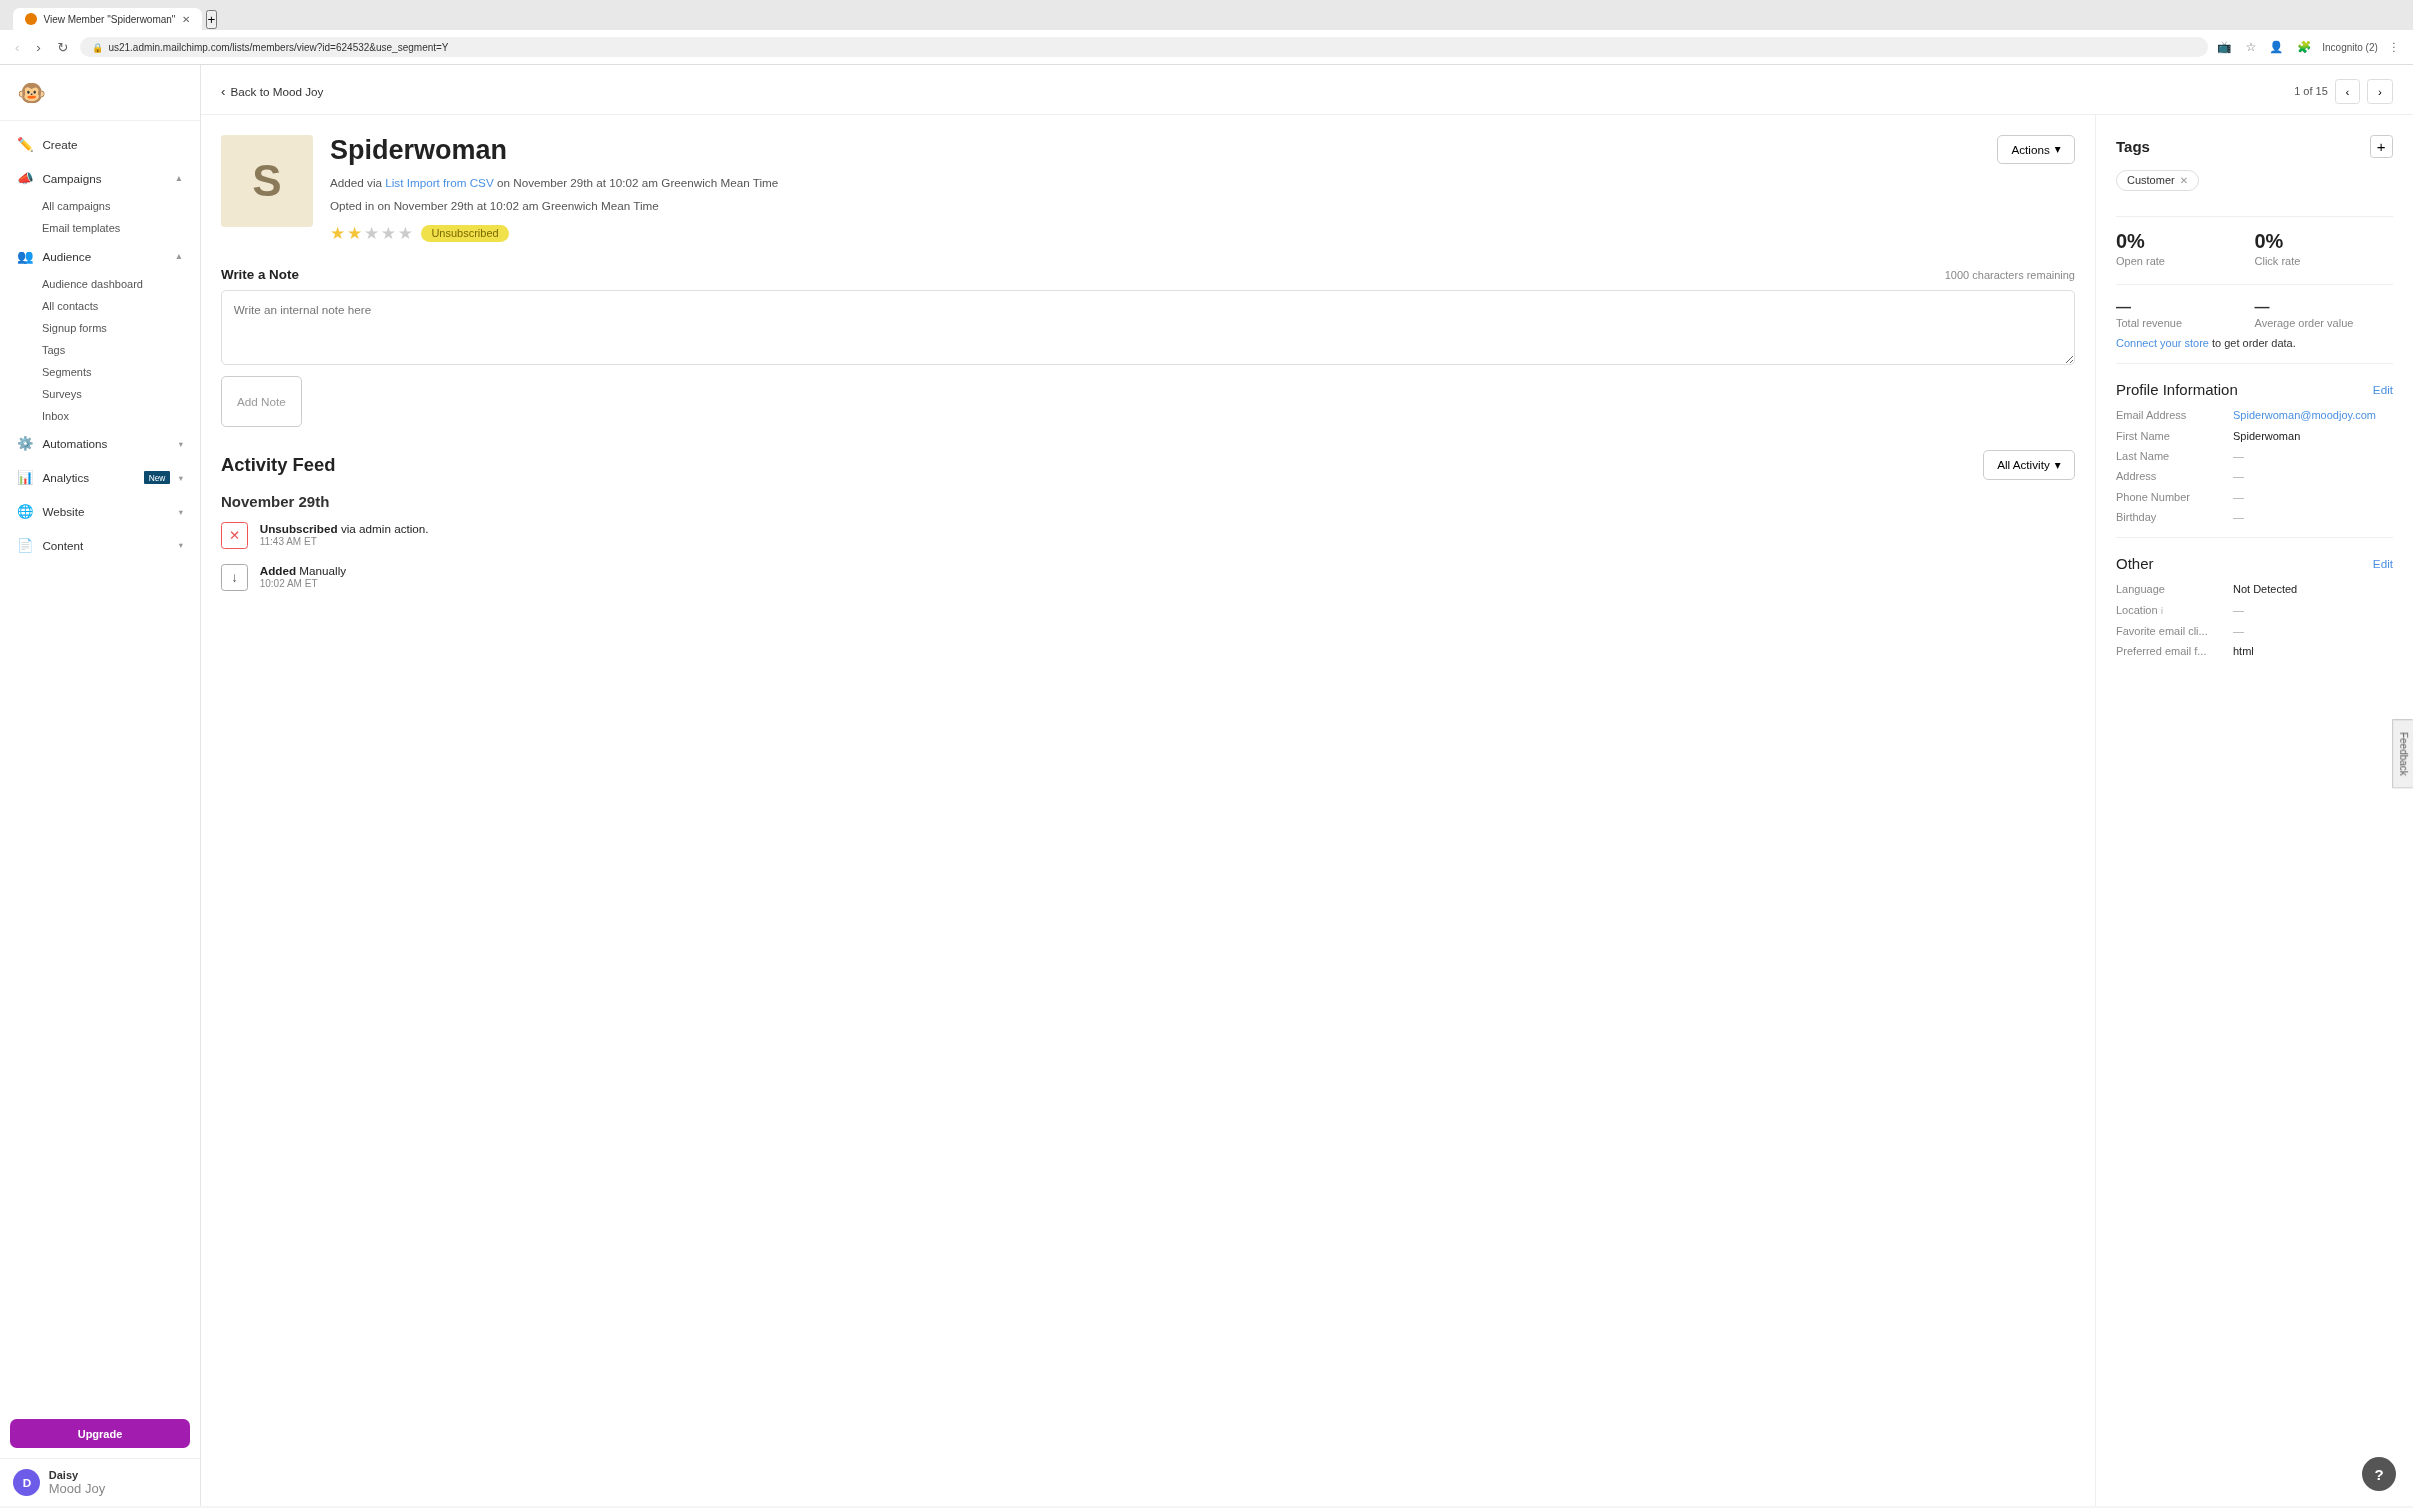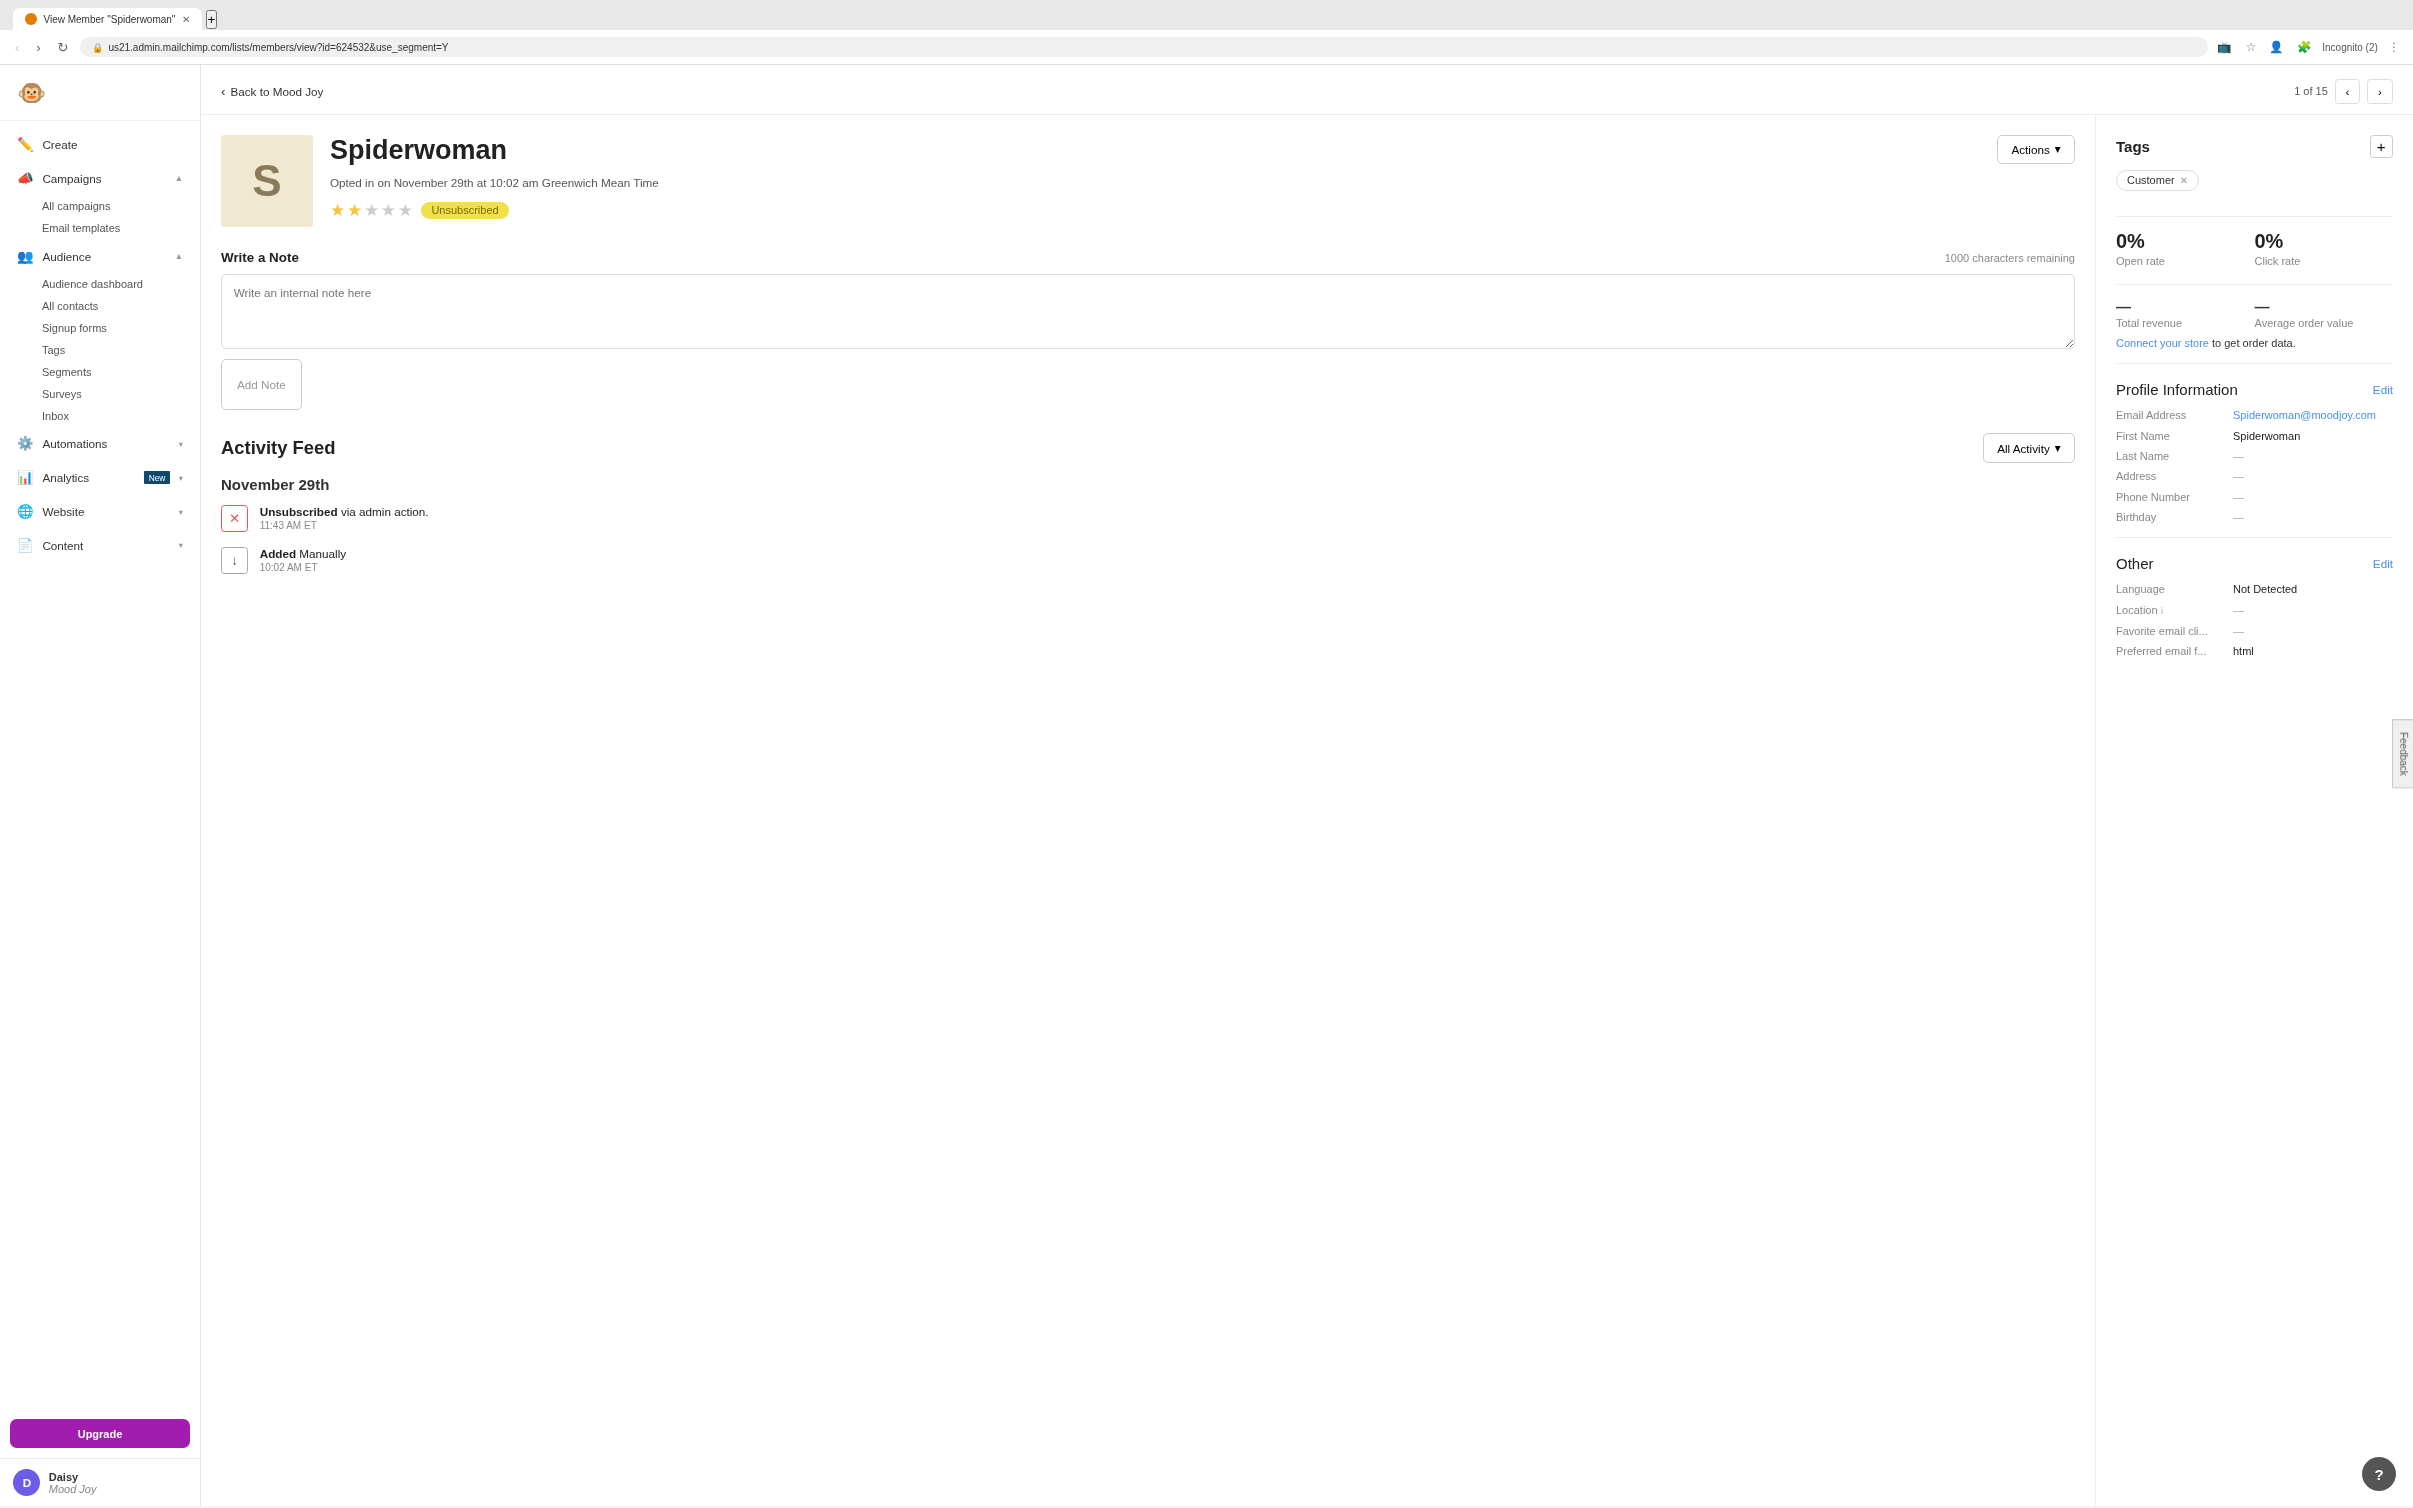--- a/index.html
+++ b/index.html
@@ -29,21 +29,21 @@
     .nav-icon { width: 17px; height: 17px; display: flex; align-items: center; justify-content: center; font-size: 13.4px; }
     .nav-label { flex: 1; font-weight: 500; }
     .nav-badge { background: #0c4a6e; color: #fff; font-size: 8.4px; padding: 1.7px 5px; border-radius: 1px; }
     .nav-chevron { font-size: 8.4px; color: #999; }
     .nav-sub { padding: 0; }
     .nav-sub-item { padding: 5px 17px 5px 42px; cursor: pointer; color: #555; font-size: 11px; }
     .sidebar-upgrade { margin: 10px; background: #a21caf; color: #fff; border-radius: 6.7px; padding: 8.4px 13.4px; text-align: center; cursor: pointer; font-weight: 600; font-size: 11px; }
     .sidebar-user { display: flex; align-items: center; gap: 8.4px; padding: 10px 13.4px; border-top: 0.8px solid #eee; }
     .user-avatar { width: 27px; height: 27px; border-radius: 50%; background: #6c5ce7; color: #fff; display: flex; align-items: center; justify-content: center; font-weight: 700; font-size: 11.7px; }
     .user-info .user-name { font-weight: 600; font-size: 11px; }
-    .user-info .user-company { font-size: 11px; color: #888; font-style: italic; }
+    .user-info .user-company { font-size: 13px; color: #888; }
 
     
     .main { flex: 1; display: flex; flex-direction: column; overflow: hidden; }
     .main-header { padding: 13.4px 20px 10px; display: flex; align-items: center; justify-content: space-between; border-bottom: 0.8px solid #eee; background: #fff; }
     .back-link { display: flex; align-items: center; gap: 5px; color: #333; font-size: 11.7px; cursor: pointer; font-weight: 500; }
     .back-link .arrow { font-size: 13.4px; }
     .pagination { display: flex; align-items: center; gap: 6.7px; }
     .page-info { font-size: 11px; color: #555; }
     .page-btn { border: 0.8px solid #ddd; background: #fff; padding: 5px 10px; cursor: pointer; border-radius: 3.4px; font-size: 11.7px; }
 
@@ -242,20 +242,25 @@
     <div class="content-split">
 
       <div class="member-content">
         
         <div class="member-profile">
           <div class="member-avatar">
             <span>S</span>
           </div>
           <div class="member-info">
             <div class="member-name">Spiderwoman</div>
+            <div class="member-meta">
+              <span>Added via</span>
+              <a>List Import from CSV</a>
+              <span>on November 29th at 10:02 am Greenwich Mean Time</span>
+            </div>
             <div class="member-meta">Opted in on November 29th at 10:02 am Greenwich Mean Time</div>
             <div class="member-status-row">
               <div class="stars">
                 <span class="star filled">★</span>
                 <span class="star filled">★</span>
                 <span class="star empty">★</span>
                 <span class="star empty">★</span>
                 <span class="star empty">★</span>
               </div>
               <span class="status-badge">Unsubscribed</span>

